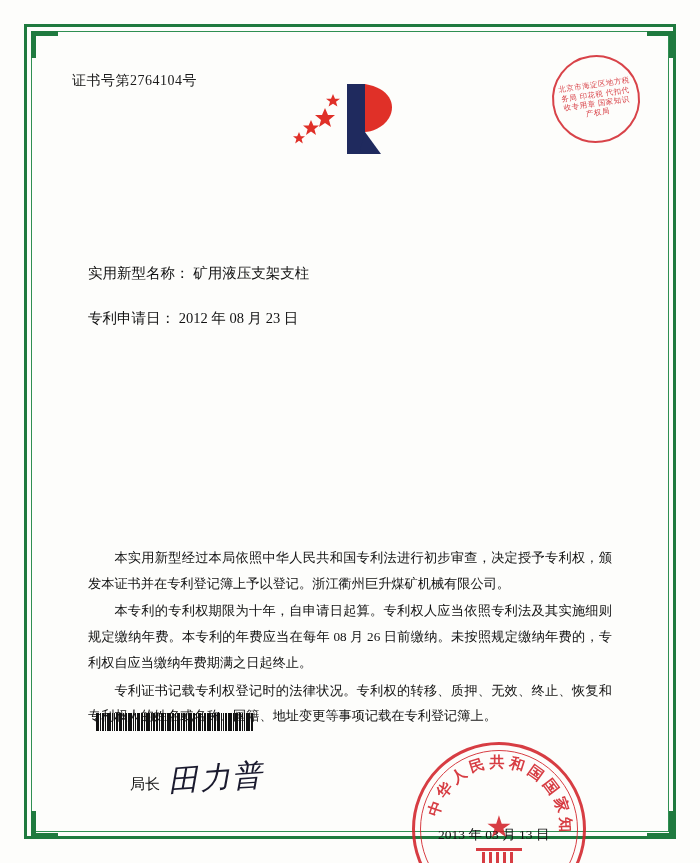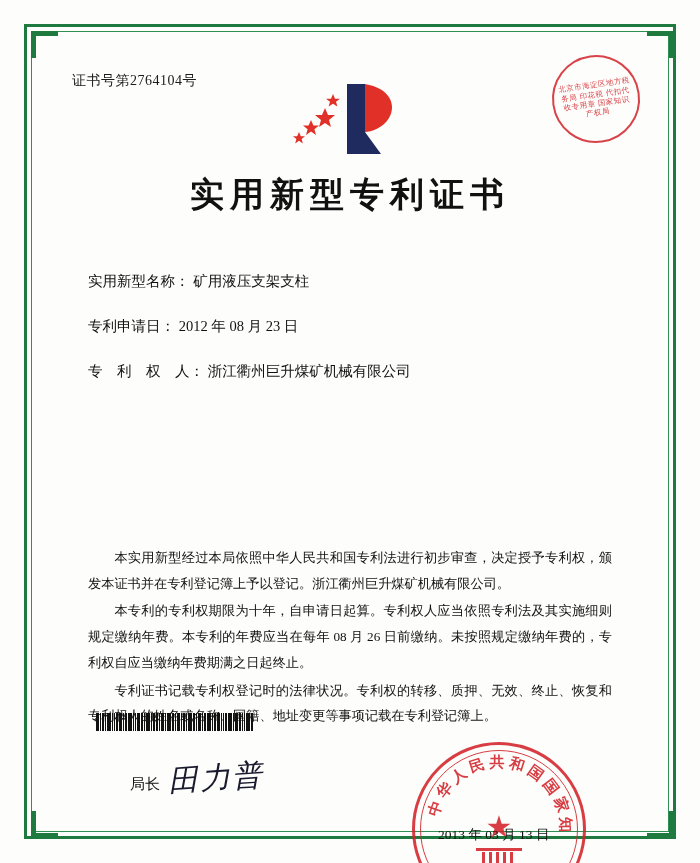--- a/index.html
+++ b/index.html
@@ -104,21 +104,21 @@
     font-weight: bold;
     letter-spacing: 6px;
     color: #111;
     font-family: "Liberation Serif", "DejaVu Serif", serif;
   }
 
   
   .fields {
     position: absolute;
     left: 88px;
-    top: 272px;
+    top: 264px;
     width: 520px;
   }
   .field-row {
     font-size: 14.5px;
     color: #111;
     margin-bottom: 26px;
     white-space: nowrap;
   }
   .field-label {
     display: inline-block;
@@ -254,34 +254,29 @@
       <path d="M80 6 C104 10 112 26 104 40 C98 50 86 54 80 54 Z" fill="#e03028"></path>
       <path d="M80 54 L96 76 L74 76 Z" fill="#1f2a5e"></path>
 
       <polygon points="40,30 43,37 50,37 44,42 46,49 40,45 34,49 36,42 30,37 37,37" fill="#e03028"></polygon>
       <polygon points="26,42 28.4,47.6 34,47.6 29.4,51.2 31,57 26,53.6 21,57 22.6,51.2 18,47.6 23.6,47.6" fill="#e03028"></polygon>
       <polygon points="14,54 15.8,58.2 20,58.2 16.6,61 17.8,65.4 14,62.8 10.2,65.4 11.4,61 8,58.2 12.2,58.2" fill="#e03028"></polygon>
       <polygon points="48,16 50,20.8 55,20.8 51,23.8 52.4,28.6 48,25.8 43.6,28.6 45,23.8 41,20.8 46,20.8" fill="#e03028"></polygon>
     </svg>
   </div>
 
-  <div class="main-title">实用新型专利证书</div>
 
   <div class="fields">
     <div class="field-row">
       <span class="field-label">实用新型名称：</span>
       <span class="field-value">矿用液压支架支柱</span>
     </div>
     <div class="field-row">
       <span class="field-label">专利申请日：</span>
       <span class="field-value">2012 年 08 月 23 日</span>
-    </div>
-    <div class="field-row">
-      <span class="field-label">专　利　权　人：</span>
-      <span class="field-value">浙江衢州巨升煤矿机械有限公司</span>
     </div>
   </div>
 
   <div class="body-text">
     <p>本实用新型经过本局依照中华人民共和国专利法进行初步审查，决定授予专利权，颁发本证书并在专利登记簿上予以登记。浙江衢州巨升煤矿机械有限公司。</p>
     <p>本专利的专利权期限为十年，自申请日起算。专利权人应当依照专利法及其实施细则规定缴纳年费。本专利的年费应当在每年 08 月 26 日前缴纳。未按照规定缴纳年费的，专利权自应当缴纳年费期满之日起终止。</p>
     <p>专利证书记载专利权登记时的法律状况。专利权的转移、质押、无效、终止、恢复和专利权人的姓名或名称、国籍、地址变更等事项记载在专利登记簿上。</p>
   </div>
 
   <div class="barcode">

